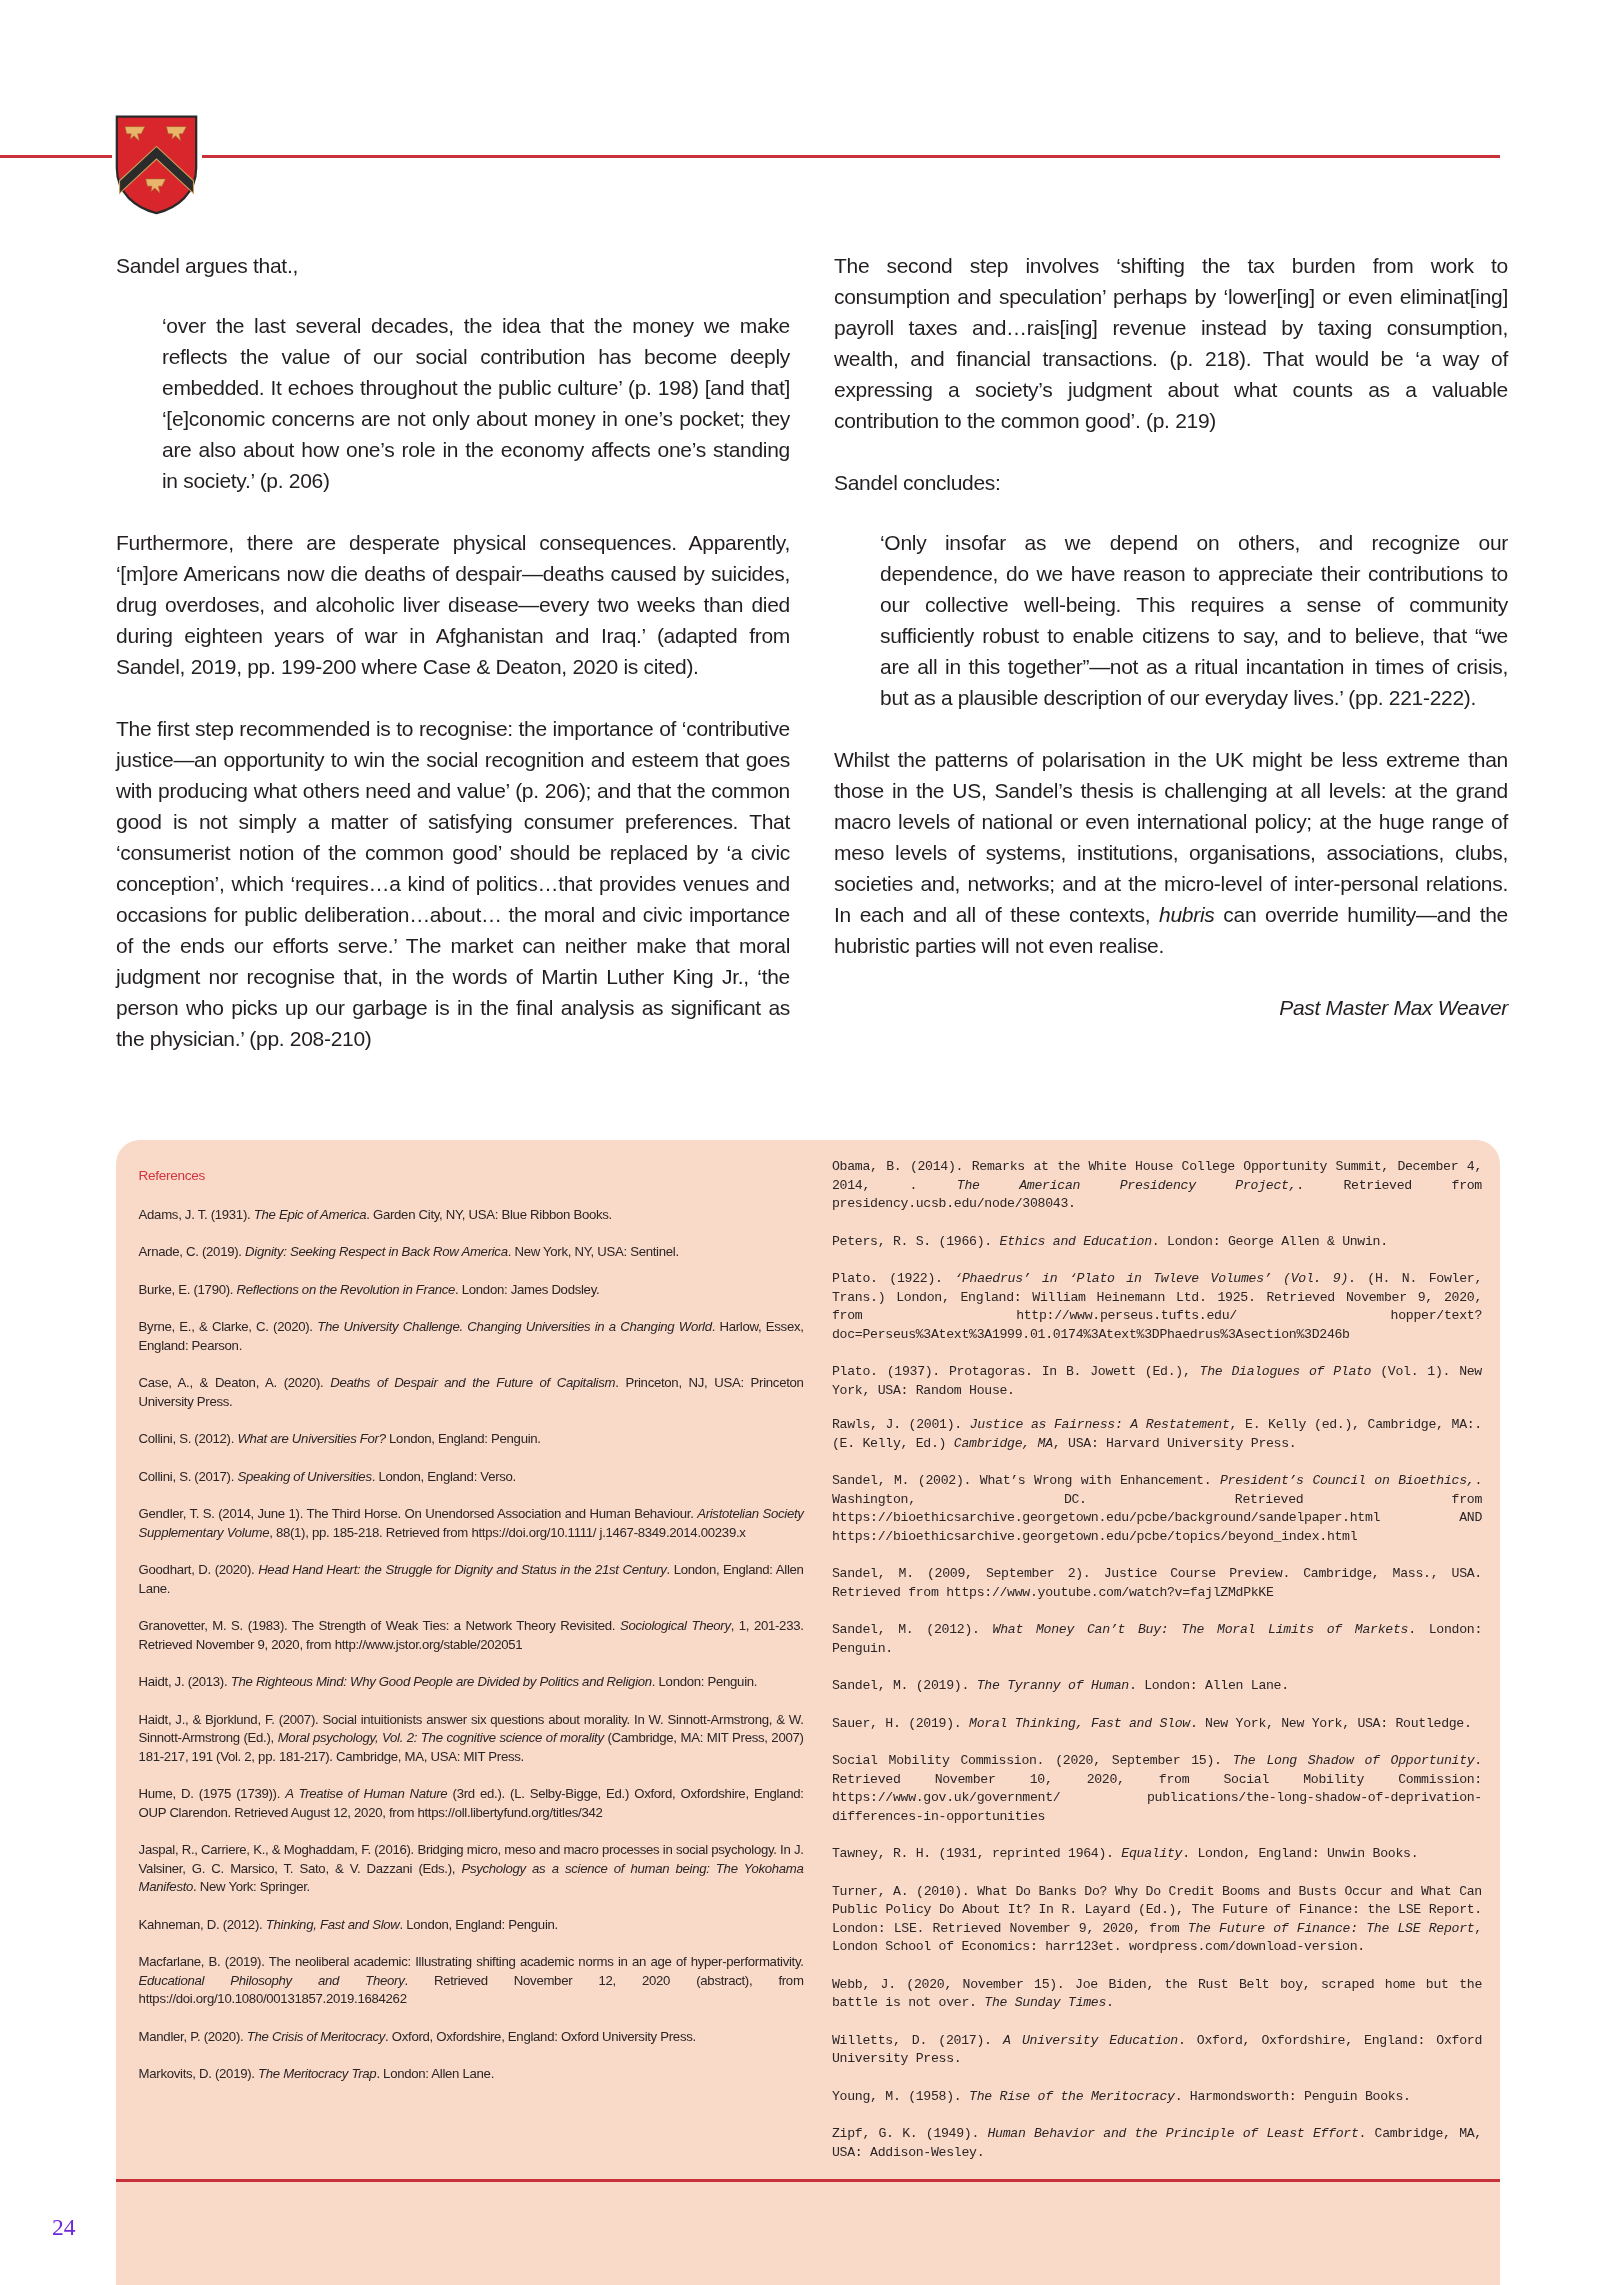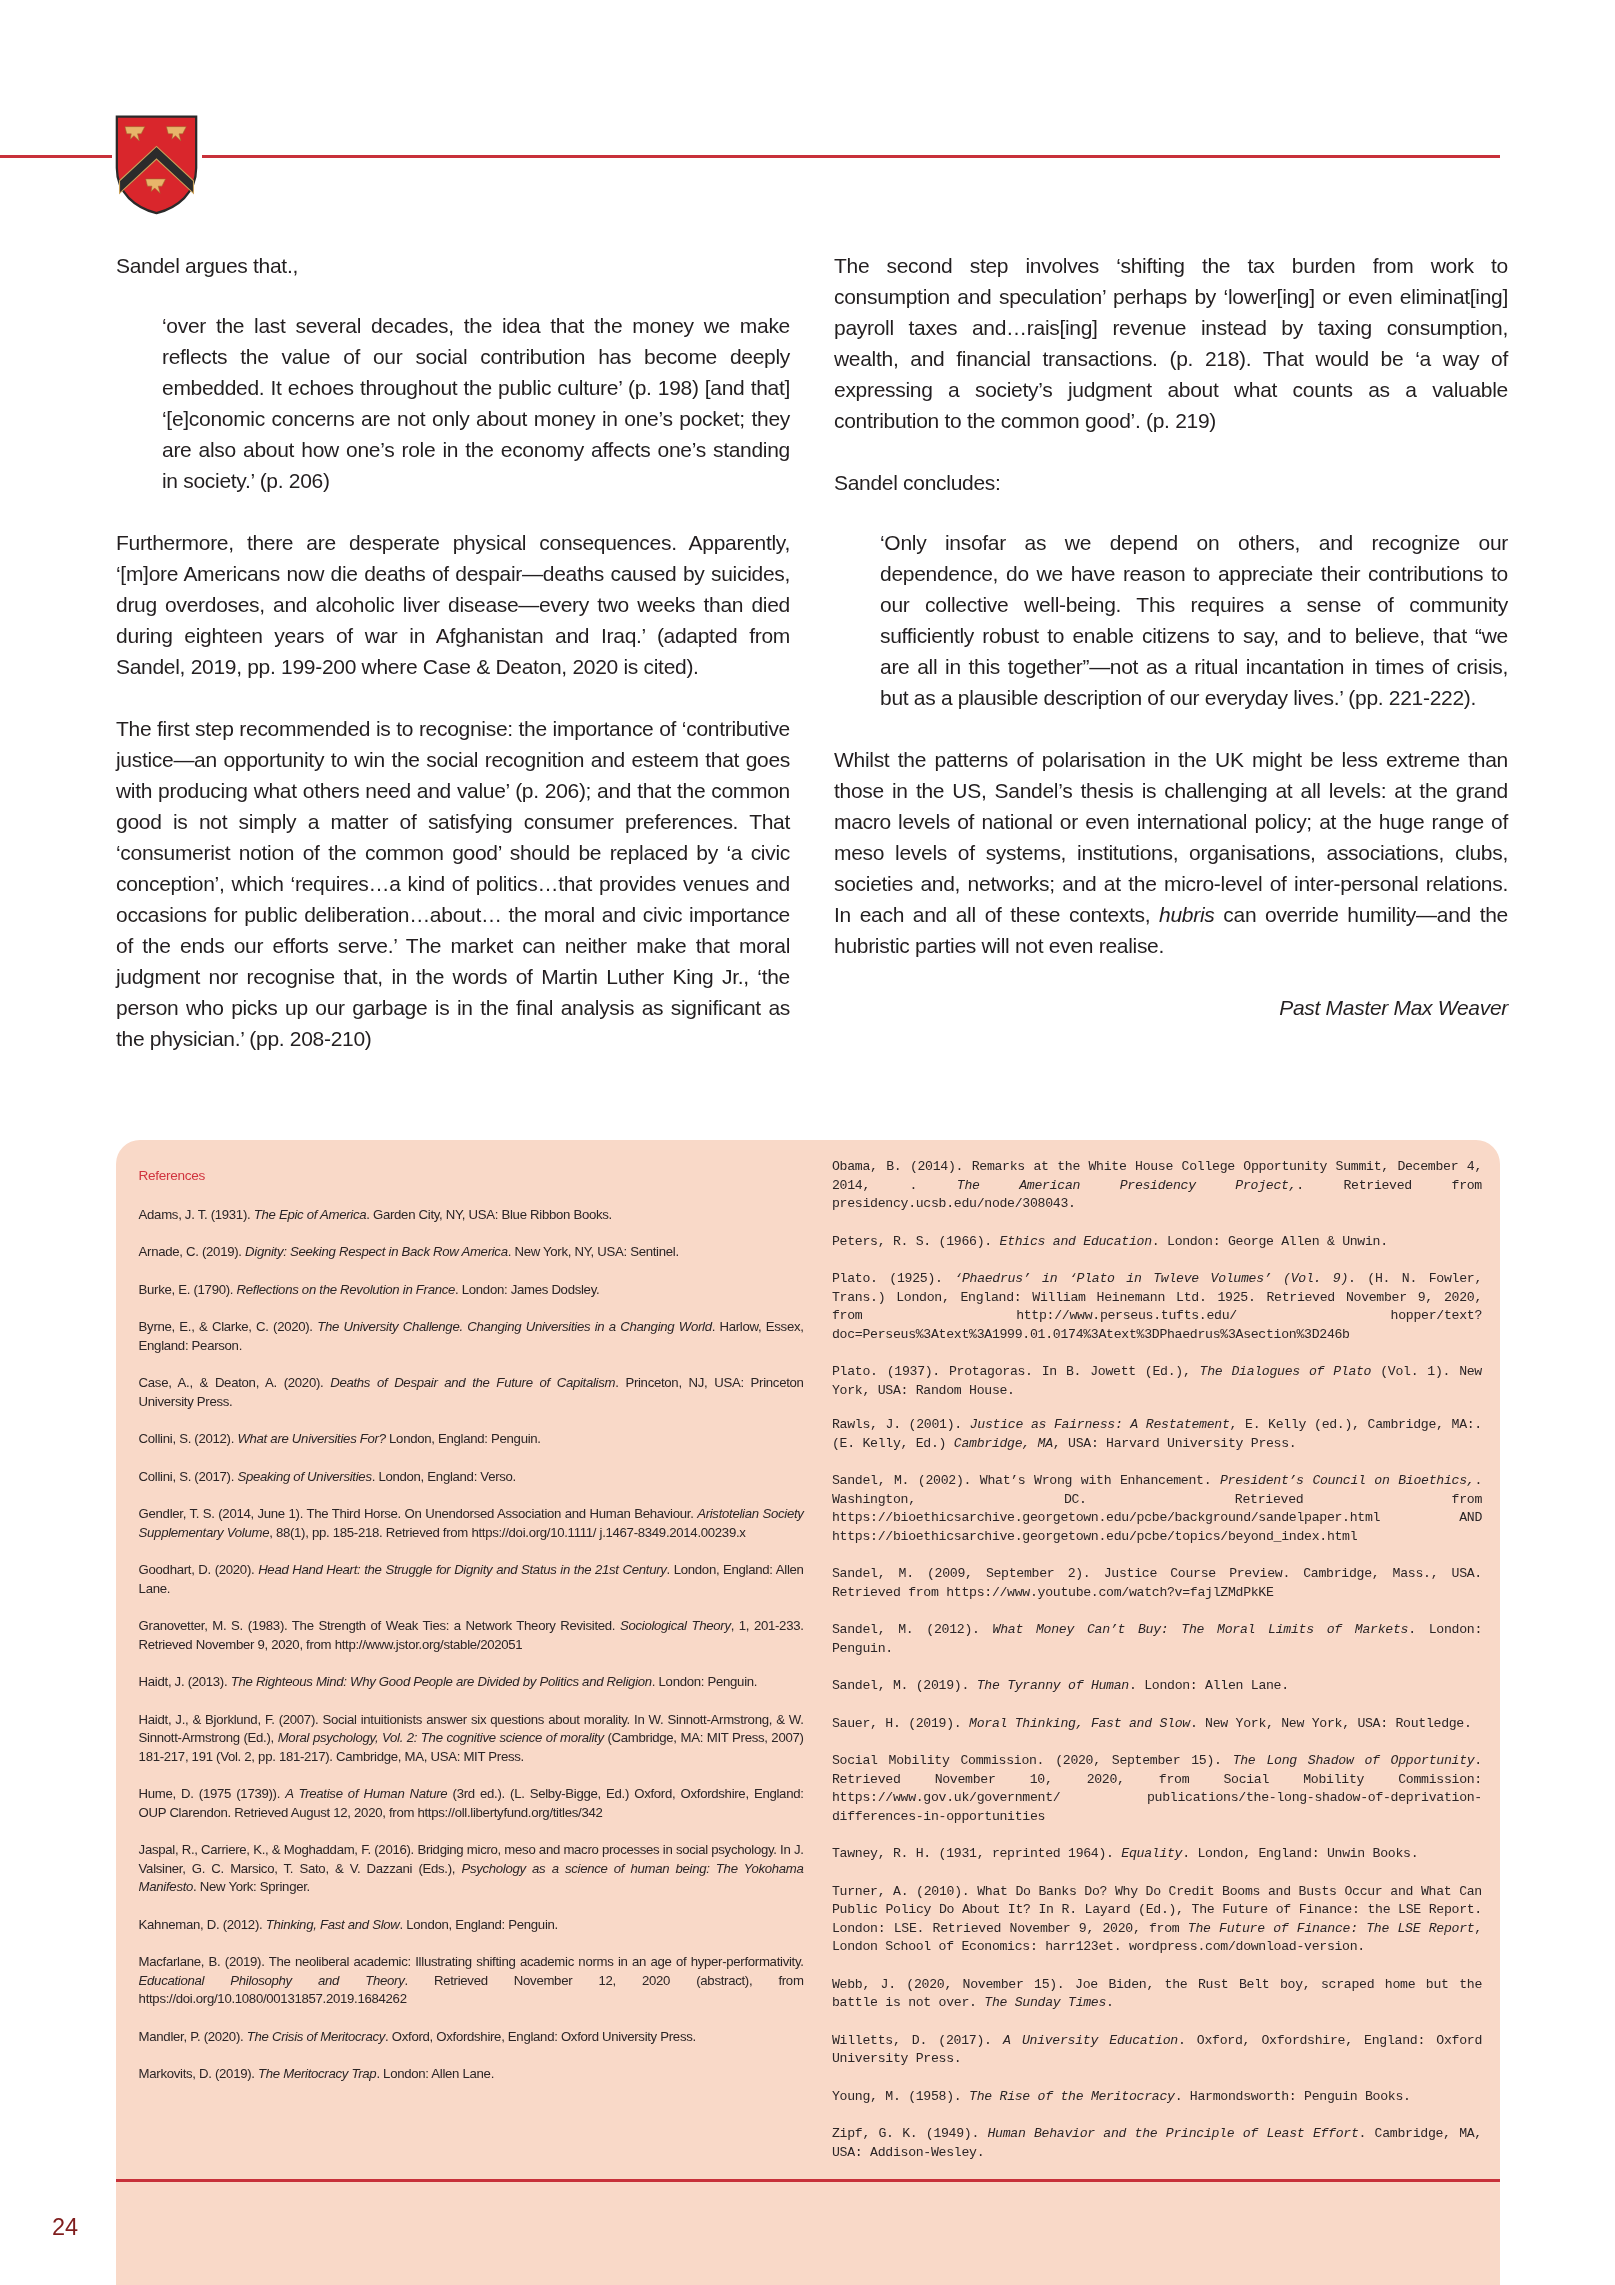--- a/index.html
+++ b/index.html
@@ -17,21 +17,21 @@
   .col p.tight { margin-bottom: 29px; }
   .refs { position: absolute; left: 116px; top: 1140px; width: 1384px; height: 1292px; background: #f9d9c8; border-radius: 24px; }
   .refs-col { position: absolute; top: 18px; font-size: 13.2px; line-height: 18.5px; text-align: justify; letter-spacing: -0.3px; color: #2b2526; }
   .refs-left { left: 22.6px; width: 665px; }
   .refs-right { left: 716px; width: 650px; top: 18px; font-family: Liberation Mono, monospace; }
   .refs-title { color: #d0343f; font-size: 13.6px; margin: 9px 0 20px 0; }
   .ref { margin: 0 0 19px 0; }
   .ref.nogap { margin-bottom: 16px; }
   .ref i { font-style: italic; }
   .rule-bottom { position: absolute; left: 116px; top: 2179px; width: 1384px; height: 2.7px; background: #c8313a; }
-  .page-num { position: absolute; left: 52px; top: 2214px; font-size: 23.5px; color: #7f1d1d; font-family: Liberation Sans, sans-serif; }
+  .page-num { position: absolute; left: 52px; top: 2214px; font-size: 23.5px; color: #6d28d9; font-family: Liberation Serif, serif; }
 </style>
 </head>
 <body>
 
 <div class="rule-top"></div>
 <div class="rule-gap"></div>
 <svg class="crest" viewBox="0 0 94 112" xmlns="http://www.w3.org/2000/svg">
   <path d="M3 3 H91 V60 C91 88 70 104 47 110 C24 104 3 88 3 60 Z" fill="#d9262c" stroke="#2a2a2a" stroke-width="2.5"></path>
   <path d="M6 74 L47 36 L88 74 L88 88 L47 50 L6 88 Z" fill="#2b2b2b" stroke="#c9a15a" stroke-width="1.2"></path>
   <g fill="#e8b56a" stroke="#9a6a2a" stroke-width="0.6">
@@ -77,21 +77,21 @@
         <p class="ref"><span>Kahneman, D. (2012). </span><i>Thinking, Fast and Slow</i><span>. London, England: Penguin.</span></p>
         <p class="ref"><span>Macfarlane, B. (2019). The neoliberal academic: Illustrating shifting academic norms in an age of hyper-performativity. </span><i>Educational Philosophy and Theory</i><span>. Retrieved November 12, 2020 (abstract), from https://doi.org/10.1080/00131857.2019.1684262</span></p>
         <p class="ref"><span>Mandler, P. (2020). </span><i>The Crisis of Meritocracy</i><span>. Oxford, Oxfordshire, England: Oxford University Press.</span></p>
         <p class="ref"><span>Markovits, D. (2019). </span><i>The Meritocracy Trap</i><span>. London: Allen Lane.</span></p>
       </div>
   </div>
   <div class="refs-col refs-right">
     <div id="refs-right-list">
         <p class="ref"><span>Obama, B. (2014). Remarks at the White House College Opportunity Summit, December 4, 2014, . </span><i>The American Presidency Project,</i><span>. Retrieved from presidency.ucsb.edu/node/308043.</span></p>
         <p class="ref"><span>Peters, R. S. (1966). </span><i>Ethics and Education</i><span>. London: George Allen &amp; Unwin.</span></p>
-        <p class="ref"><span>Plato. (1925). </span><i>‘Phaedrus’ in ‘Plato in Twleve Volumes’ (Vol. 9)</i><span>. (H. N. Fowler, Trans.) London, England: William Heinemann Ltd. 1925. Retrieved November 9, 2020, from http://www.perseus.tufts.edu/ hopper/text?doc=Perseus%3Atext%3A1999.01.0174%3Atext%3DPhaedrus%3Asection%3D246b</span></p>
+        <p class="ref"><span>Plato. (1922). </span><i>‘Phaedrus’ in ‘Plato in Twleve Volumes’ (Vol. 9)</i><span>. (H. N. Fowler, Trans.) London, England: William Heinemann Ltd. 1925. Retrieved November 9, 2020, from http://www.perseus.tufts.edu/ hopper/text?doc=Perseus%3Atext%3A1999.01.0174%3Atext%3DPhaedrus%3Asection%3D246b</span></p>
         <p class="ref nogap"><span>Plato. (1937). Protagoras. In B. Jowett (Ed.), </span><i>The Dialogues of Plato</i><span> (Vol. 1). New York, USA: Random House.</span></p>
         <p class="ref"><span>Rawls, J. (2001). </span><i>Justice as Fairness: A Restatement</i><span>, E. Kelly (ed.), Cambridge, MA:. (E. Kelly, Ed.) </span><i>Cambridge, MA</i><span>, USA: Harvard University Press.</span></p>
         <p class="ref"><span>Sandel, M. (2002). What’s Wrong with Enhancement. </span><i>President’s Council on Bioethics,</i><span>. Washington, DC. Retrieved from https://bioethicsarchive.georgetown.edu/pcbe/background/sandelpaper.html AND https://bioethicsarchive.georgetown.edu/pcbe/topics/beyond_index.html</span></p>
         <p class="ref"><span>Sandel, M. (2009, September 2). Justice Course Preview. Cambridge, Mass., USA. Retrieved from https://www.youtube.com/watch?v=fajlZMdPkKE</span></p>
         <p class="ref"><span>Sandel, M. (2012). </span><i>What Money Can’t Buy: The Moral Limits of Markets</i><span>. London: Penguin.</span></p>
         <p class="ref"><span>Sandel, M. (2019). </span><i>The Tyranny of Human</i><span>. London: Allen Lane.</span></p>
         <p class="ref"><span>Sauer, H. (2019). </span><i>Moral Thinking, Fast and Slow</i><span>. New York, New York, USA: Routledge.</span></p>
         <p class="ref"><span>Social Mobility Commission. (2020, September 15). </span><i>The Long Shadow of Opportunity</i><span>. Retrieved November 10, 2020, from Social Mobility Commission: https://www.gov.uk/government/ publications/the-long-shadow-of-deprivation-differences-in-opportunities</span></p>
         <p class="ref"><span>Tawney, R. H. (1931, reprinted 1964). </span><i>Equality</i><span>. London, England: Unwin Books.</span></p>
         <p class="ref"><span>Turner, A. (2010). What Do Banks Do? Why Do Credit Booms and Busts Occur and What Can Public Policy Do About It? In R. Layard (Ed.), The Future of Finance: the LSE Report. London: LSE. Retrieved November 9, 2020, from </span><i>The Future of Finance: The LSE Report</i><span>, London School of Economics: harr123et. wordpress.com/download-version.</span></p>

